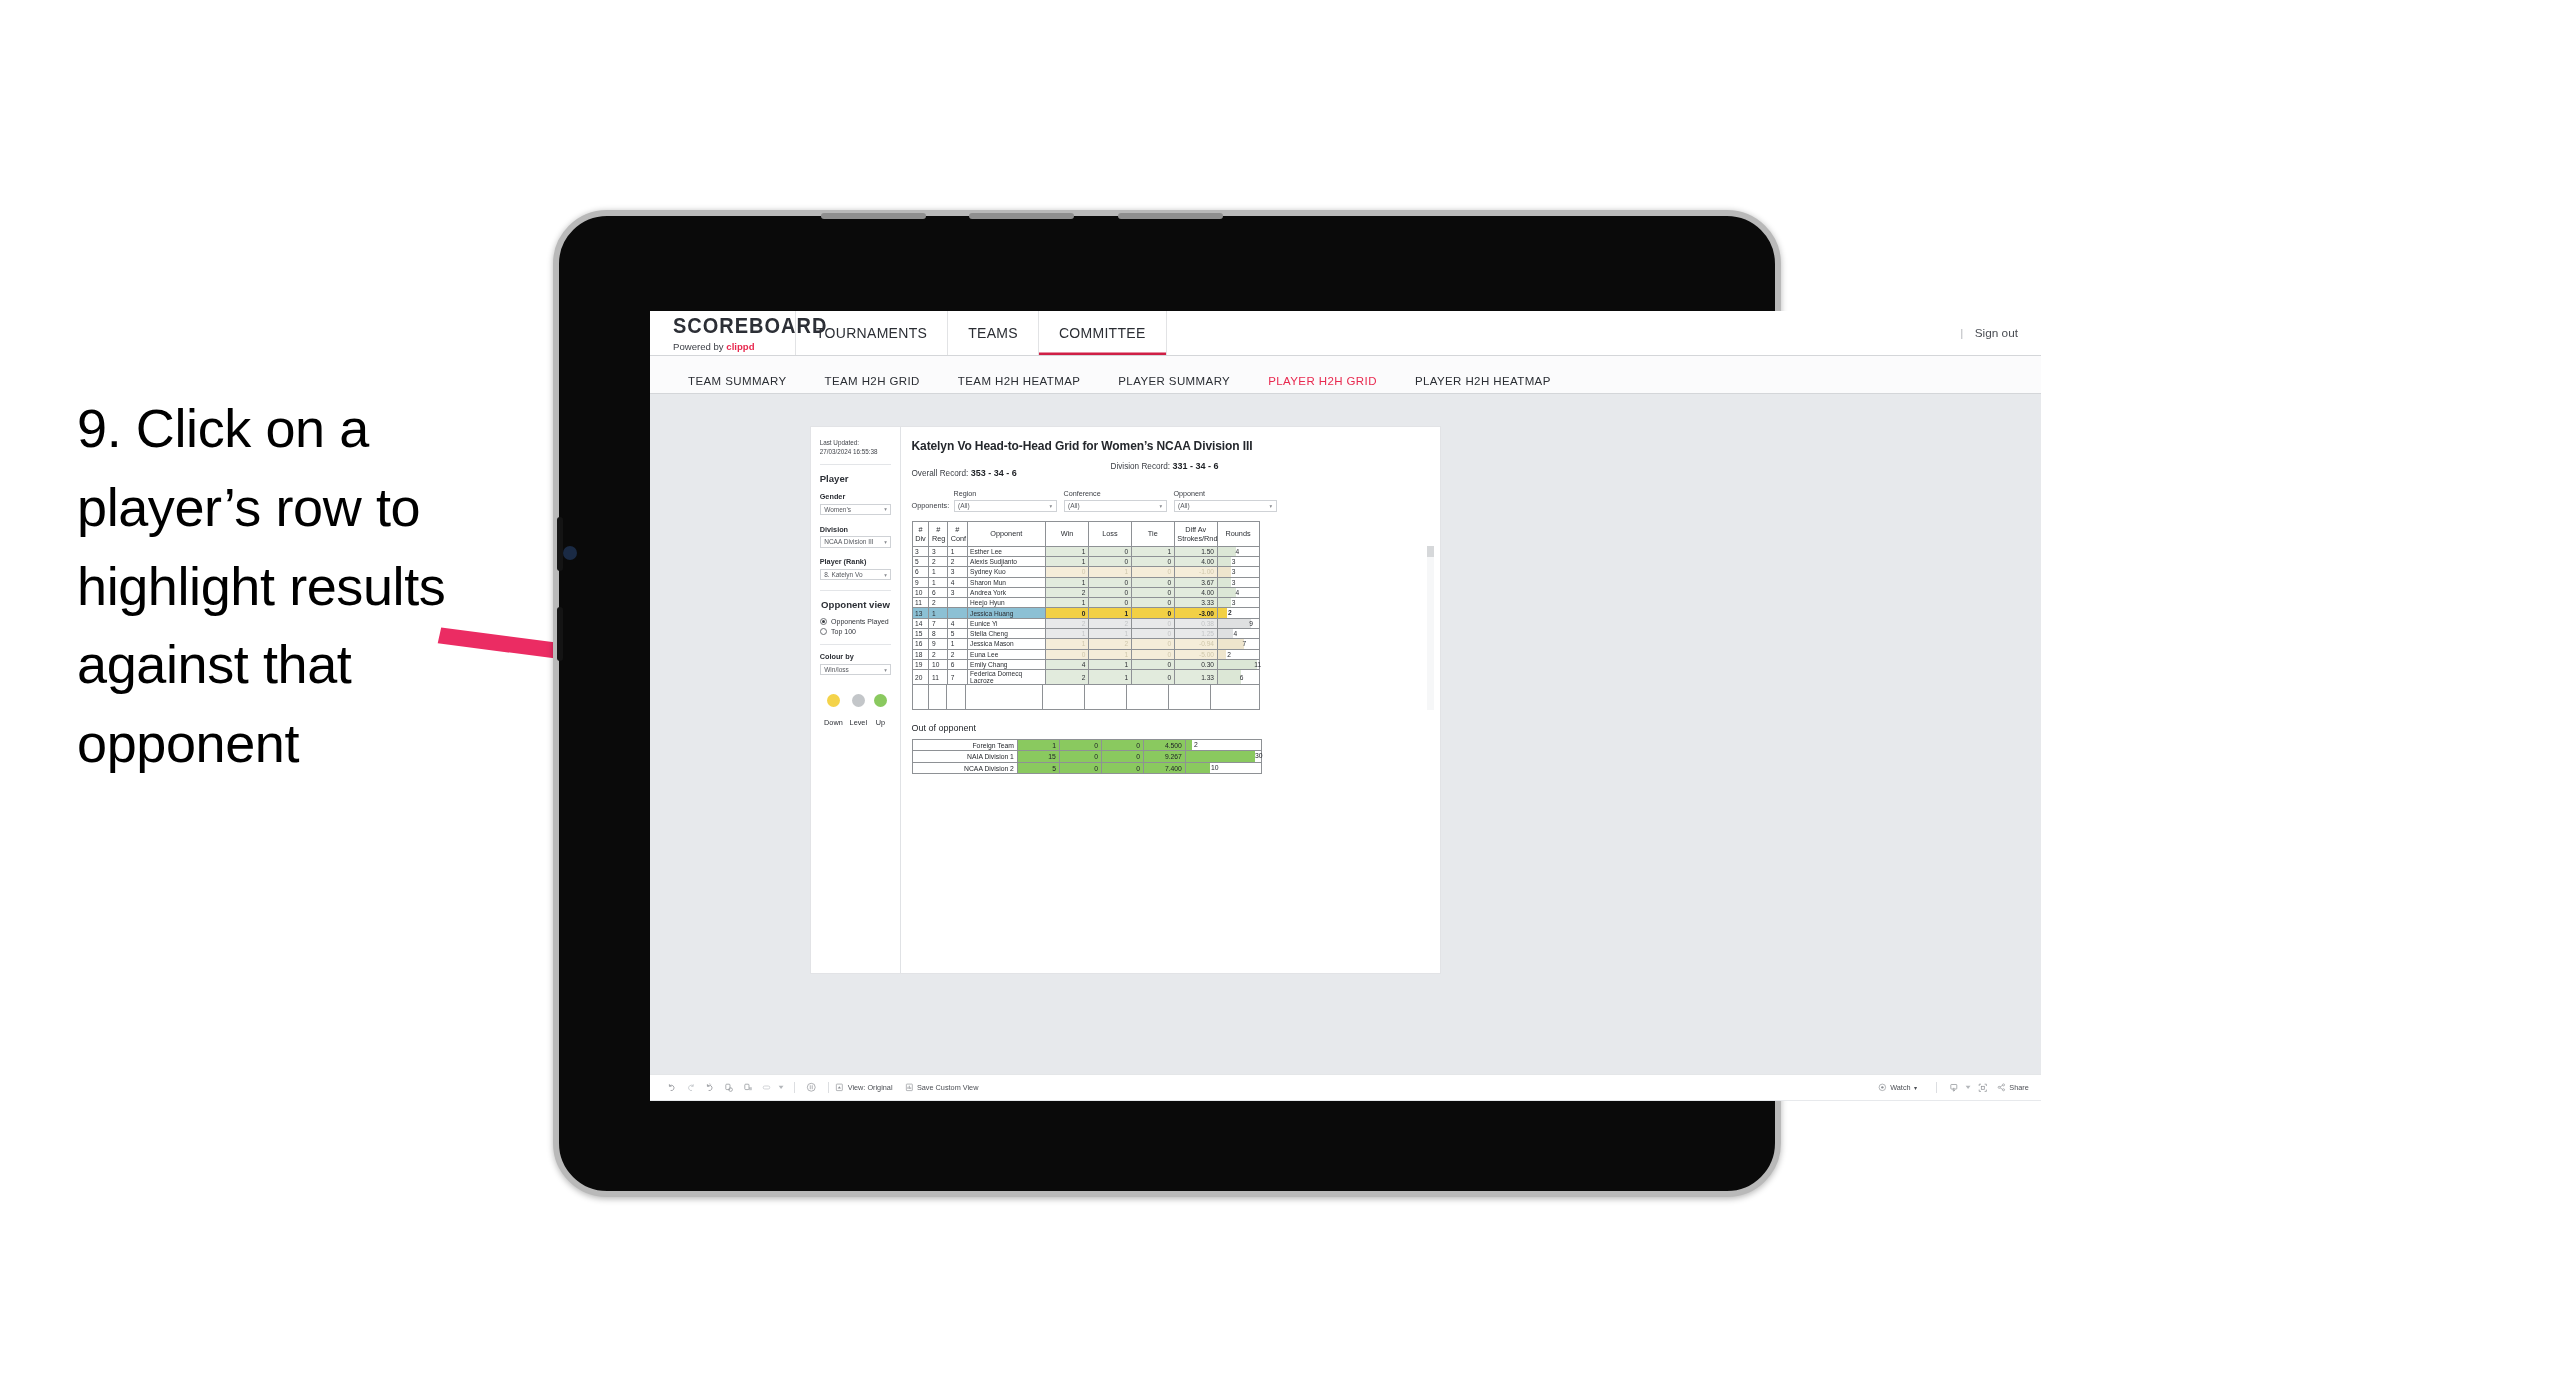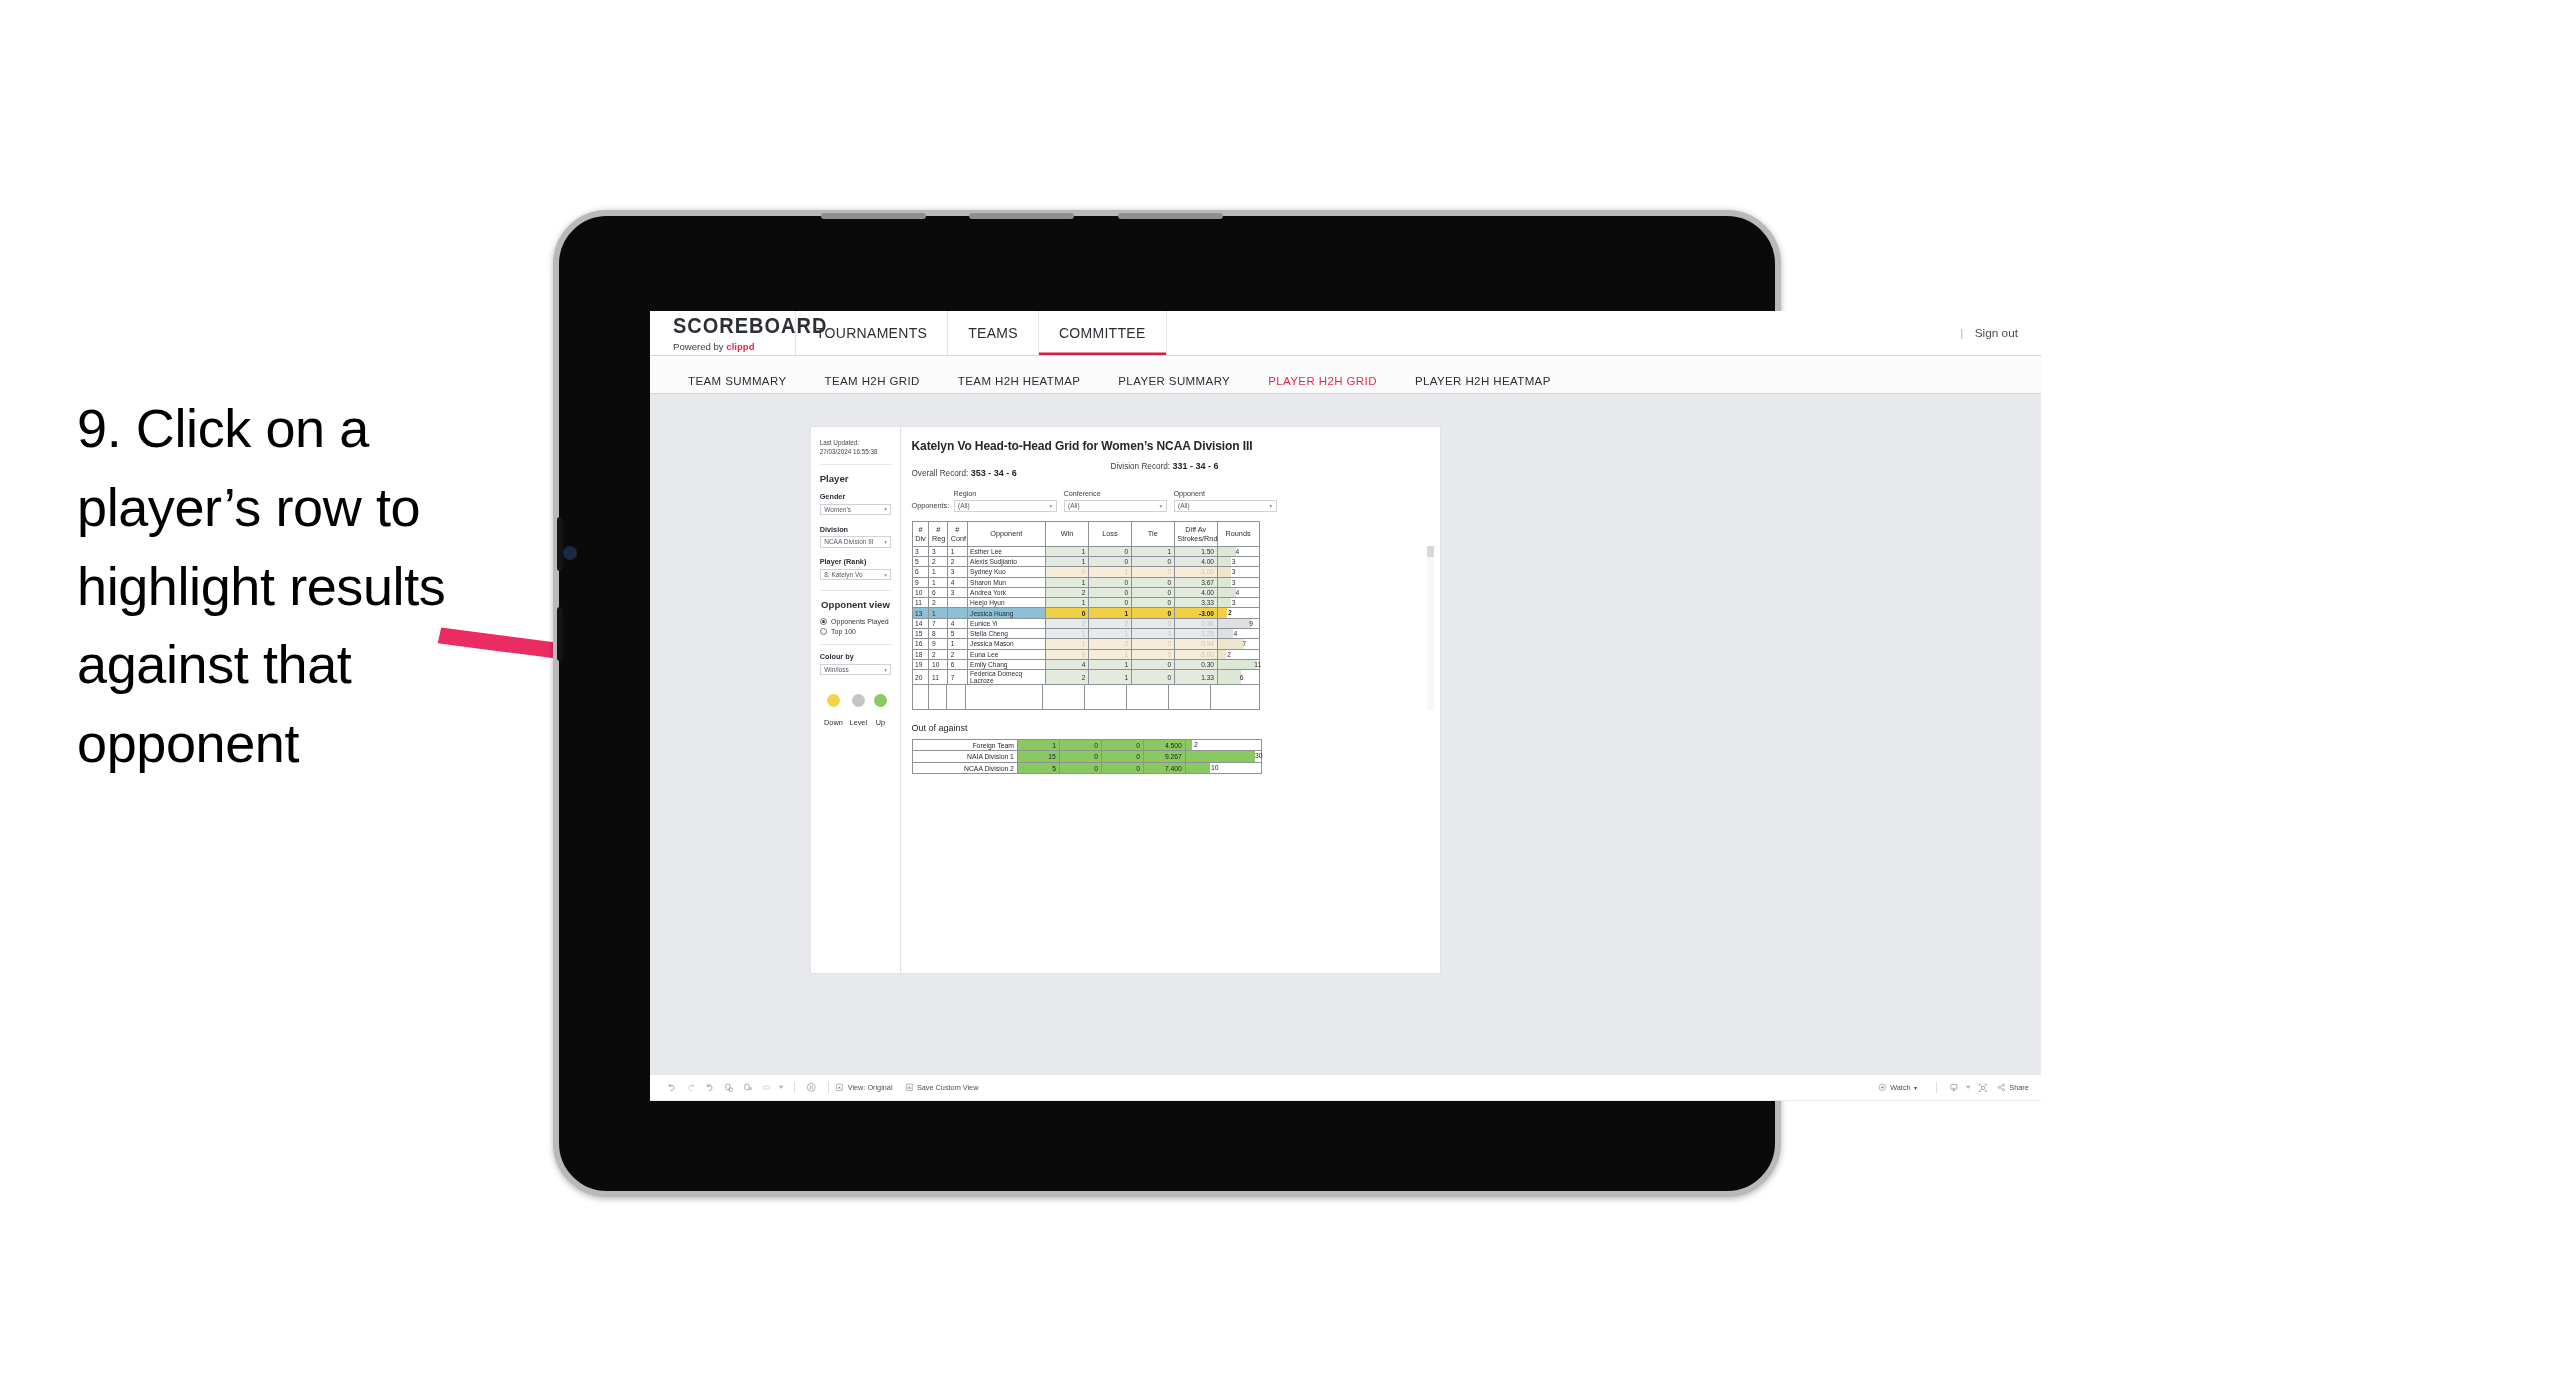--- a/index.html
+++ b/index.html
@@ -586,21 +586,21 @@
                 <div class="bl" style="width:42px"></div>
               <div class="bl" style="width:42px"></div>
                 <div class="bl" style="width:42px"></div>
               <div style="width:41px"></div>
             </div>
             <div id="grid-scroll">
               <div id="grid-thumb"></div>
             </div>
           </div>
 
-          <div id="ood-title">Out of against</div>
+          <div id="ood-title">Out of opponent</div>
           <table class="ood">
             <tbody id="ood-body">
                 <tr>
                   <td class="o-name">Foreign Team</td>
                   <td class="o-num">1</td>
                   <td class="o-num">0</td>
                   <td class="o-num">0</td>
                   <td class="o-num">4.500</td>
                   <td class="o-rounds">
                     <span class="bar" style="width: 8%;"></span>

